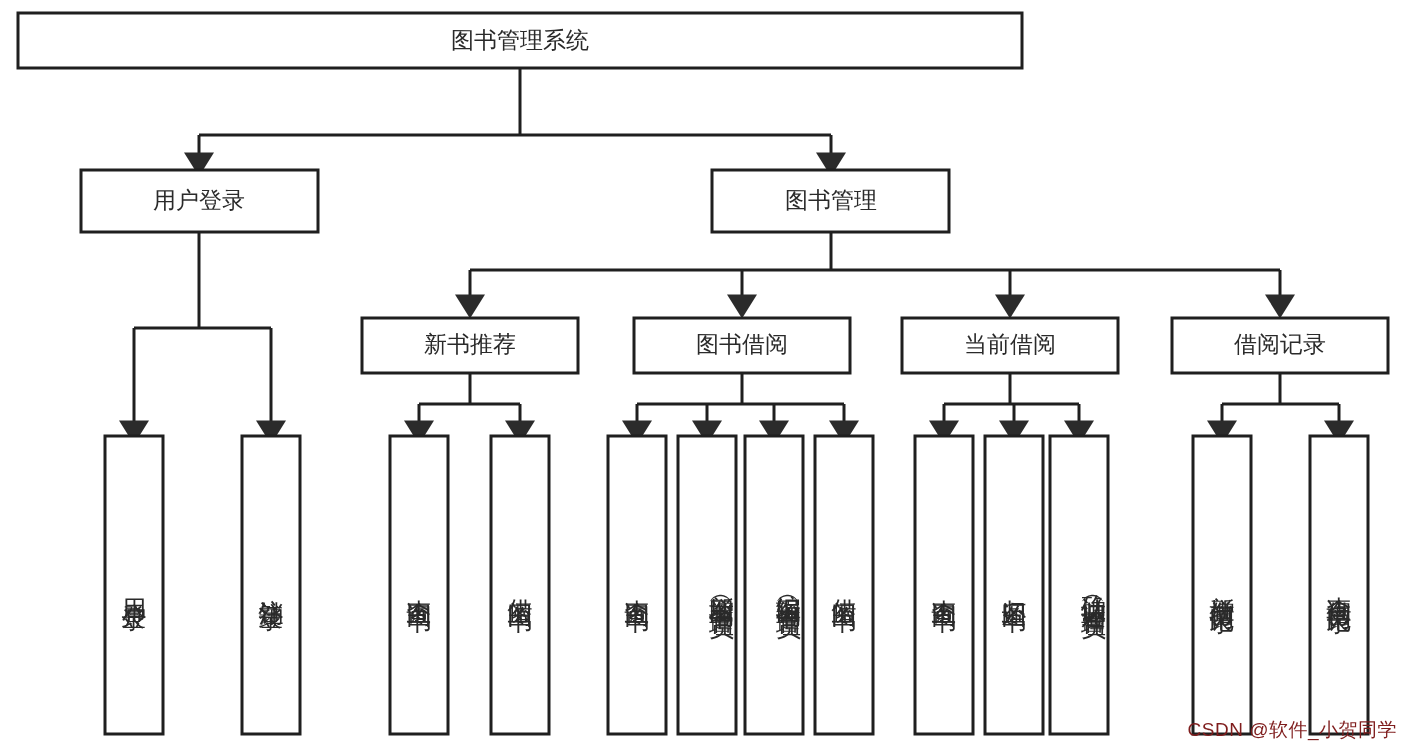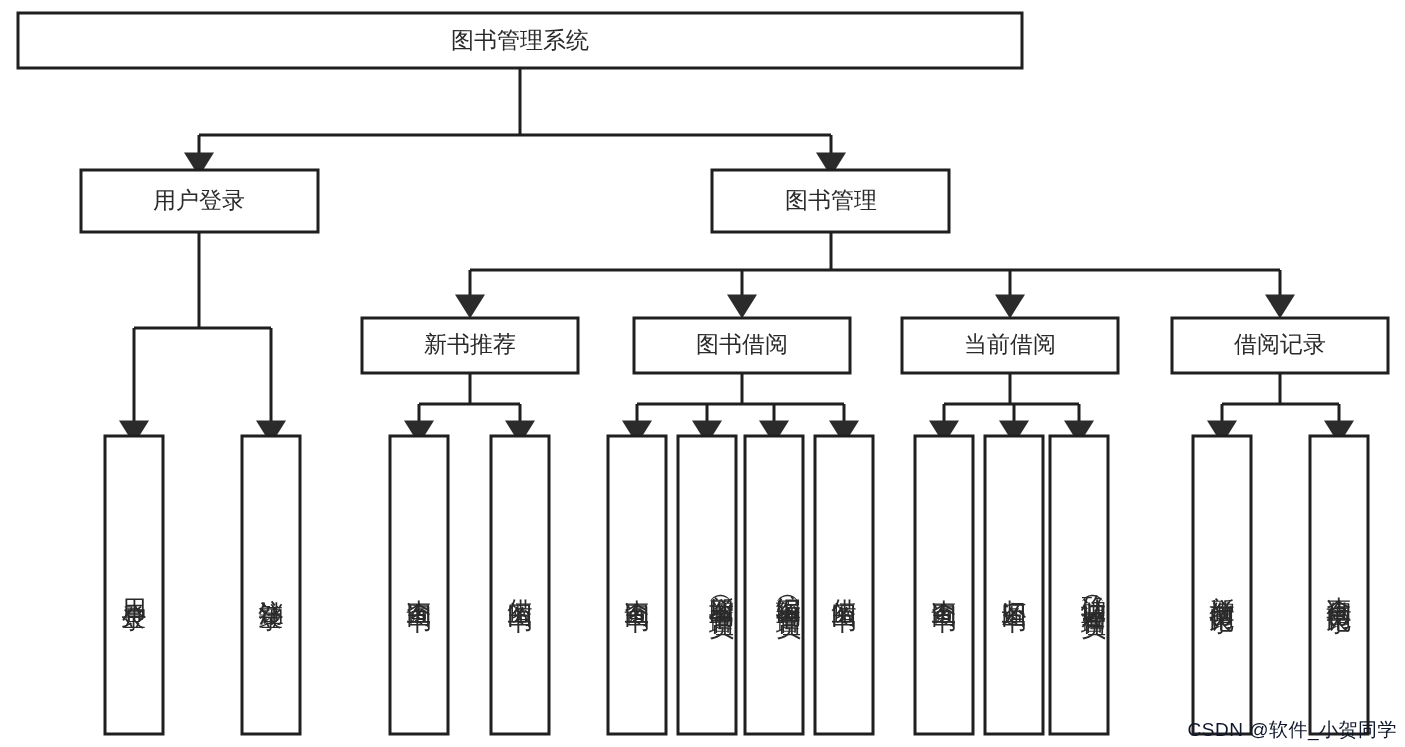--- a/index.html
+++ b/index.html
@@ -60,21 +60,21 @@
     white-space: nowrap;
     text-align: center;
     pointer-events: none;
   }
   .watermark {
     position: absolute;
     right: 8px;
     bottom: 4px;
     font-family: "Liberation Sans", "DejaVu Sans", sans-serif;
     font-size: 19px;
-    color: #0f172a;
+    color: #7f1d1d;
     letter-spacing: 0.5px;
     white-space: nowrap;
   }
 </style>
 </head>
 <body>
 
 <div id="diagram-root">
 
   <svg id="tree-svg" viewBox="0 0 1405 747">

